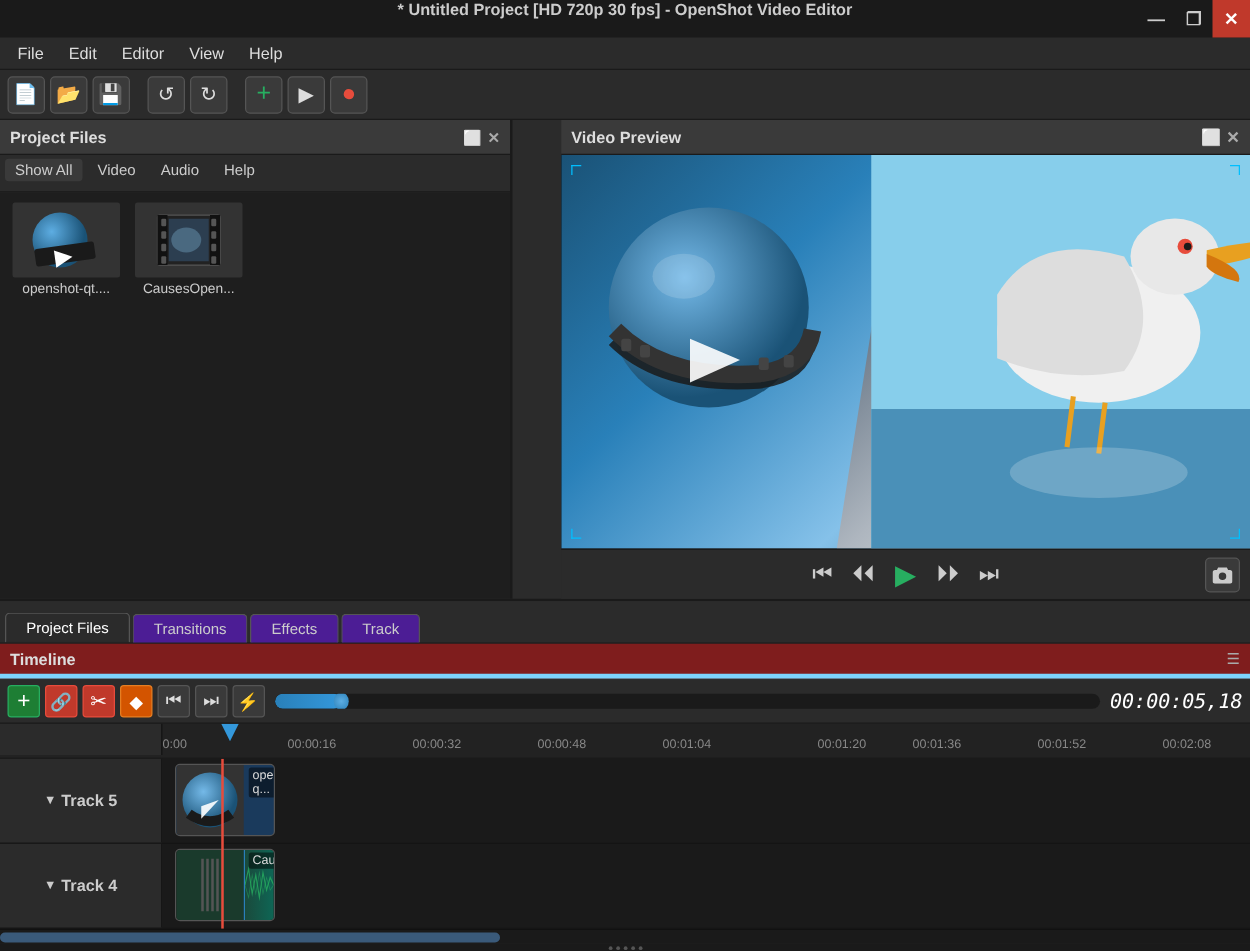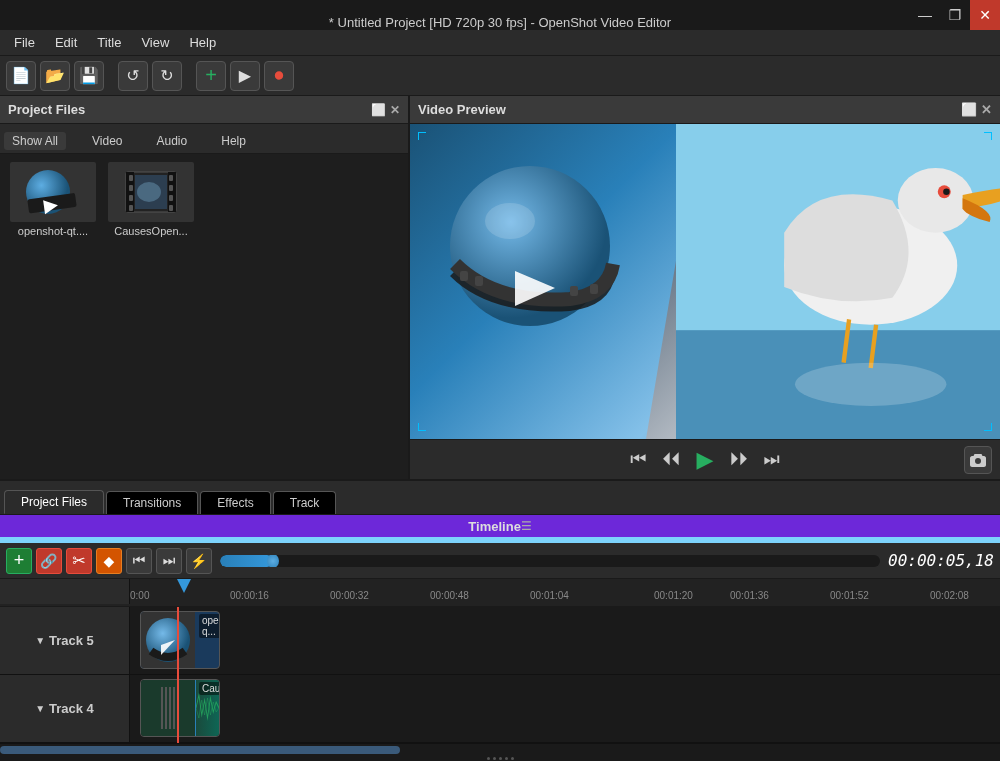--- a/index.html
+++ b/index.html
@@ -12,25 +12,26 @@
       color: #ddd;
       overflow: hidden;
       position: relative;
     }
 
     
     #titlebar {
       background: #1a1a1a;
       height: 30px;
       display: flex;
-      align-items: flex-end;
+      align-items: flex-start;
       justify-content: center;
       position: relative;
       color: #ccc;
       font-size: 13px;
+      font-weight: bold;
     }
     #titlebar .win-controls {
       position: absolute;
       right: 0;
       top: 0;
       display: flex;
       height: 30px;
     }
     #titlebar .win-btn {
       width: 30px;
@@ -123,24 +124,24 @@
       display: flex;
       gap: 4px;
     }
     #pf-header-controls span {
       font-size: 12px;
       cursor: pointer;
       color: #aaa;
     }
     #pf-tabs {
       display: flex;
-      align-items: flex-end;
+      align-items: flex-start;
       background: #2b2b2b;
       padding: 3px 4px;
-      gap: 18px;
+      gap: 4px;
       height: 30px;
       border-bottom: 1px solid #1a1a1a;
     }
     .pf-tab {
       padding: 2px 8px;
       cursor: pointer;
       border-radius: 3px;
       color: #ccc;
       font-size: 12px;
     }
@@ -190,20 +191,21 @@
       text-align: center;
       word-break: break-all;
     }
 
     
     #video-preview-panel {
       flex: 1;
       background: #2b2b2b;
       display: flex;
       flex-direction: column;
+      margin-left: 39px;
     }
     #vp-header {
       background: #3a3a3a;
       padding: 4px 8px;
       font-size: 13px;
       font-weight: bold;
       display: flex;
       align-items: center;
       justify-content: space-between;
       height: 28px;
@@ -289,46 +291,46 @@
     #tab-bar {
       display: flex;
       background: #2b2b2b;
       height: 34px;
       align-items: flex-end;
       border-bottom: 1px solid #1a1a1a;
       padding: 0 4px;
     }
     .btab {
       padding: 4px 16px;
-      background: #000000;
+      background: #4c1d95;
       border: 1px solid #555;
       border-bottom: none;
       cursor: pointer;
       font-size: 12px;
       color: #ccc;
       border-radius: 4px 4px 0 0;
       margin-right: 2px;
     }
     .btab.active { background: #2b2b2b; border-bottom: 1px solid #2b2b2b; color: #fff; }
 
     
     #timeline-section {
       flex: 1;
       display: flex;
       flex-direction: column;
       background: #2b2b2b;
     }
     #timeline-header {
       display: flex;
       align-items: center;
-      justify-content: center;
+      justify-content: space-between;
       padding: 4px 8px;
-      background: #6d28d9;
+      background: #7f1d1d;
       height: 28px;
-      border-bottom: 6px solid #7dd3fc;
+      border-bottom: 4px solid #7dd3fc;
     }
     #timeline-toolbar {
       display: flex;
       align-items: center;
       gap: 4px;
       padding: 4px 6px;
       background: #2b2b2b;
       height: 36px;
       border-bottom: 1px solid #1a1a1a;
     }
@@ -539,21 +541,21 @@
   <div class="win-controls">
     <div class="win-btn">—</div>
     <div class="win-btn">❐</div>
     <div class="win-btn close-btn">✕</div>
   </div>
 </div>
 
 <div id="menubar">
   <span class="menu-item">File</span>
   <span class="menu-item">Edit</span>
-  <span class="menu-item">Title</span>
+  <span class="menu-item">Editor</span>
   <span class="menu-item">View</span>
   <span class="menu-item">Help</span>
 </div>
 
 <div id="toolbar">
   <div class="tb-btn">📄</div>
   <div class="tb-btn">📂</div>
   <div class="tb-btn">💾</div>
   <div class="tb-sep"></div>
   <div class="tb-btn">↺</div>

